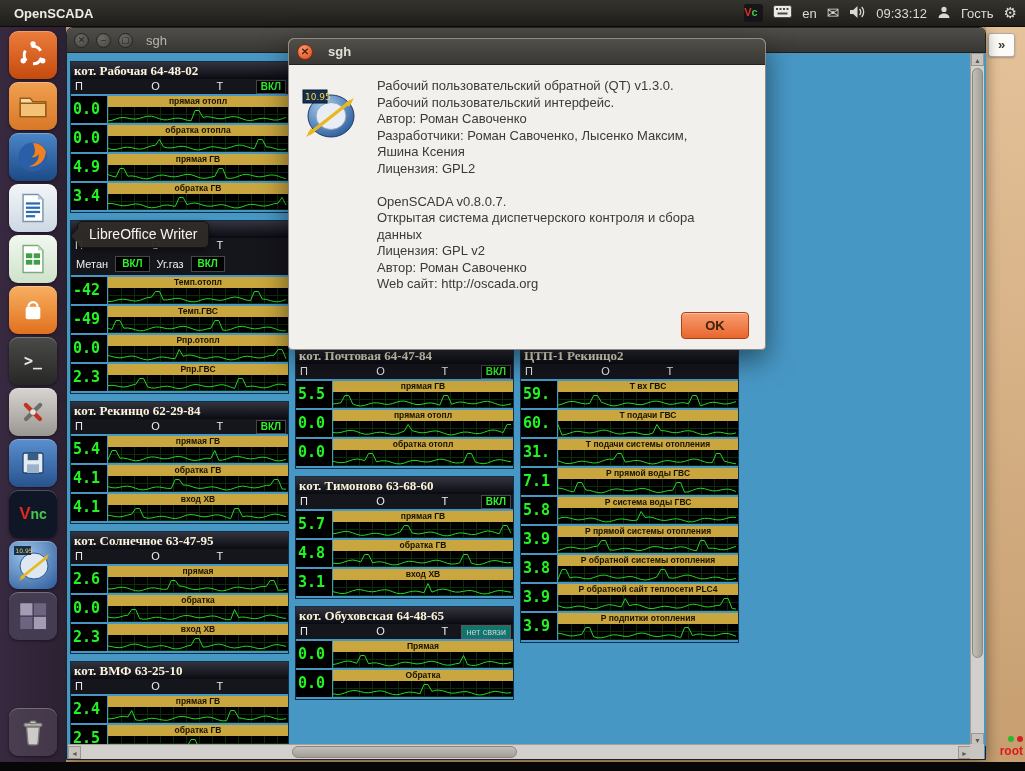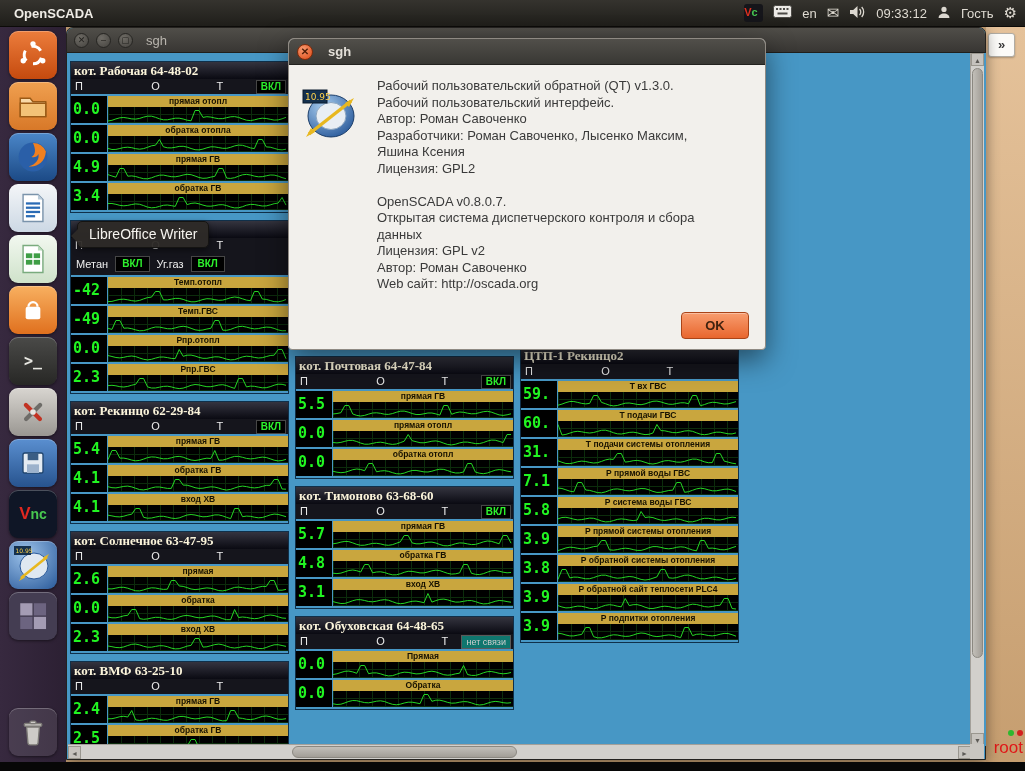--- a/index.html
+++ b/index.html
@@ -55,21 +55,21 @@
   .titlebar{height:25px;background:linear-gradient(#504e49,#383633);border-radius:6px 6px 0 0;
     display:flex;align-items:center;border-bottom:1px solid #201f1c}
   .tb-btn{width:15px;height:15px;border-radius:50%;margin-left:7px;flex:0 0 15px;
     background:radial-gradient(circle at 35% 30%,#6e6b65,#45433f);border:1px solid #262522;
     color:#23221f;font-size:9px;line-height:13px;text-align:center}
   .tb-title{margin-left:13px;font-size:13px;color:#b9b5ae}
   .content{position:absolute;left:1px;top:25px;width:918px;height:693px;overflow:hidden;background:#4797c5}
 
   .col{position:absolute;width:219px;display:flex;flex-direction:column;gap:7px}
   #col-left{left:2px;top:8px}
-  #col-mid{left:227px;top:303px}
+  #col-mid{left:227px;top:293px}
   #col-right{left:452px;top:293px}
 
   .panel{background:#4797c5;border:1px solid #10304a;padding-bottom:2px;flex:0 0 auto}
   .p-title{height:17px;background:linear-gradient(#34343f,#0a0a12);color:#fbf4da;
     font-family:"Liberation Serif",serif;font-weight:bold;font-size:13px;line-height:17px;
     padding-left:3px;white-space:nowrap;overflow:hidden}
   .p-pot{height:15px;background:#15151c;position:relative;color:#ececec;font-size:11px;line-height:15px}
   .p-pot .h1{position:absolute;left:4px}
   .p-pot .h2{position:absolute;left:37%}
   .p-pot .h3{position:absolute;left:67%}
@@ -129,21 +129,21 @@
   
   .desktop-right{position:absolute;left:986px;top:27px;width:39px;height:735px;z-index:5;
     background:linear-gradient(180deg,#e5c29a,#c69e70)}
   .collapse-box{position:absolute;left:2px;top:6px;width:27px;height:24px;background:#fcfbf8;
     border:1px solid #b0aca4;border-radius:3px;color:#3a3a3a;font-weight:bold;font-size:13px;
     text-align:center;line-height:22px;box-shadow:0 1px 2px rgba(0,0,0,.25)}
   .root-area{position:absolute;right:2px;bottom:4px;text-align:right}
   .root-dots{display:flex;gap:3px;justify-content:flex-end;margin-bottom:2px}
   .dot{width:6px;height:6px;border-radius:50%}
   .dot.g{background:#2eb82e}.dot.r{background:#d42020}
-  .root-label{color:#e01818;font-size:17px;font-weight:normal}
+  .root-label{color:#e01818;font-size:12px;font-weight:bold}
 
   .bottom-strip{position:absolute;left:0;bottom:0;width:1025px;height:9px;background:#070707;z-index:45}
 </style>
 </head>
 <body>
 
 <div class="screen">
 
   <div class="desktop-right">
     <div class="collapse-box">»</div>

